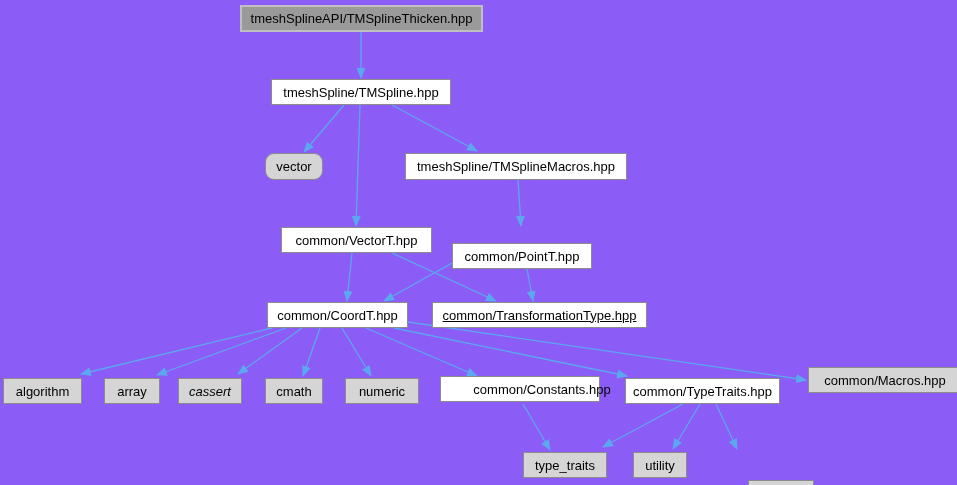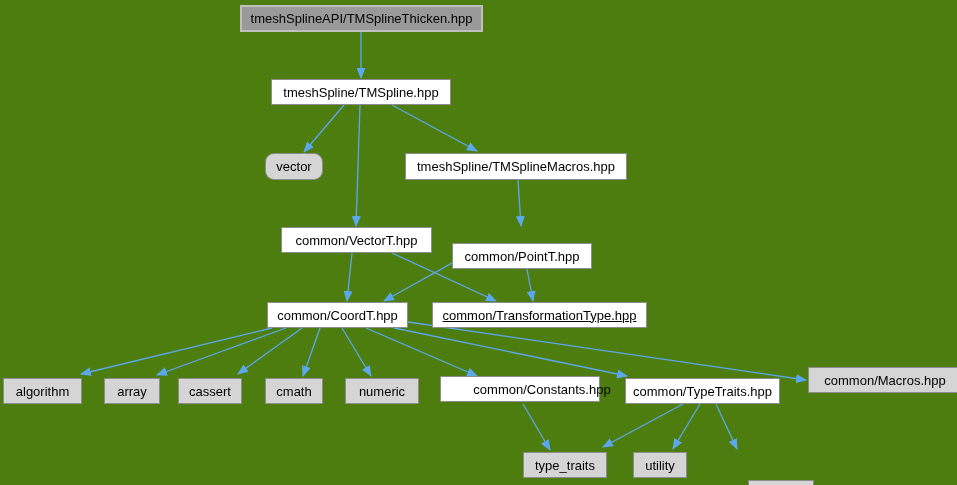--- a/index.html
+++ b/index.html
@@ -1,19 +1,19 @@
 <!DOCTYPE html>
 <html><head>
 <meta charset="utf-8">
 <style>
   html,body{margin:0;padding:0;background:#000;}
   #stage{
     position:relative;
     width:957px;height:485px;
-    background:#4d7c0f;
+    background:#8b5cf6;
     font-family:"Liberation Sans","DejaVu Sans",sans-serif;
     overflow:hidden;
   }
   #edge-layer{position:absolute;left:0;top:0;width:957px;height:485px;}
   .node{
     position:absolute;
     box-sizing:border-box;
     display:flex;align-items:center;justify-content:center;
     font-size:13px;line-height:1;color:#000;
     white-space:nowrap;
@@ -62,21 +62,21 @@
       <div class="node root" style="left: 240px; top: 5px; width: 243px; height: 27px;">tmeshSplineAPI/TMSplineThicken.hpp</div>
       <div class="node link" style="left: 271px; top: 79px; width: 180px; height: 26px;">tmeshSpline/TMSpline.hpp</div>
       <div class="node leaf" style="left: 265px; top: 153px; width: 58px; height: 27px; border-radius: 9px;">vector</div>
       <div class="node link" style="left: 405px; top: 153px; width: 222px; height: 27px;">tmeshSpline/TMSplineMacros.hpp</div>
       <div class="node link" style="left: 281px; top: 227px; width: 151px; height: 26px;">common/VectorT.hpp</div>
       <div class="node link" style="left: 452px; top: 227px; width: 140px; height: 26px; margin-top: 16px;">common/PointT.hpp</div>
       <div class="node link" style="left: 267px; top: 302px; width: 141px; height: 26px;">common/CoordT.hpp</div>
       <div class="node link" style="left: 432px; top: 302px; width: 215px; height: 26px; text-decoration: underline;">common/TransformationType.hpp</div>
       <div class="node leaf" style="left: 3px; top: 378px; width: 79px; height: 26px;">algorithm</div>
       <div class="node leaf" style="left: 104px; top: 378px; width: 56px; height: 26px;">array</div>
-      <div class="node leaf" style="left: 178px; top: 378px; width: 64px; height: 26px;">cassert</div>
+      <div class="node leaf" style="left: 178px; top: 378px; width: 64px; height: 26px; font-style: italic;">cassert</div>
       <div class="node leaf" style="left: 265px; top: 378px; width: 58px; height: 26px;">cmath</div>
       <div class="node leaf" style="left: 345px; top: 378px; width: 74px; height: 26px;">numeric</div>
       <div class="node link" style="left: 440px; top: 376px; width: 160px; height: 26px; padding-left: 44px;">common/Constants.hpp</div>
       <div class="node link" style="left: 625px; top: 378px; width: 155px; height: 26px;">common/TypeTraits.hpp</div>
       <div class="node leaf" style="left: 808px; top: 367px; width: 154px; height: 26px;">common/Macros.hpp</div>
       <div class="node leaf" style="left: 523px; top: 452px; width: 84px; height: 26px;">type_traits</div>
       <div class="node leaf" style="left: 633px; top: 452px; width: 54px; height: 26px; text-align: center;">utility</div>
       <div class="node leaf" style="left: 712px; top: 480px; width: 66px; height: 26px; margin-left: 36px;">typeinfo</div>
     </div>
 </div>

